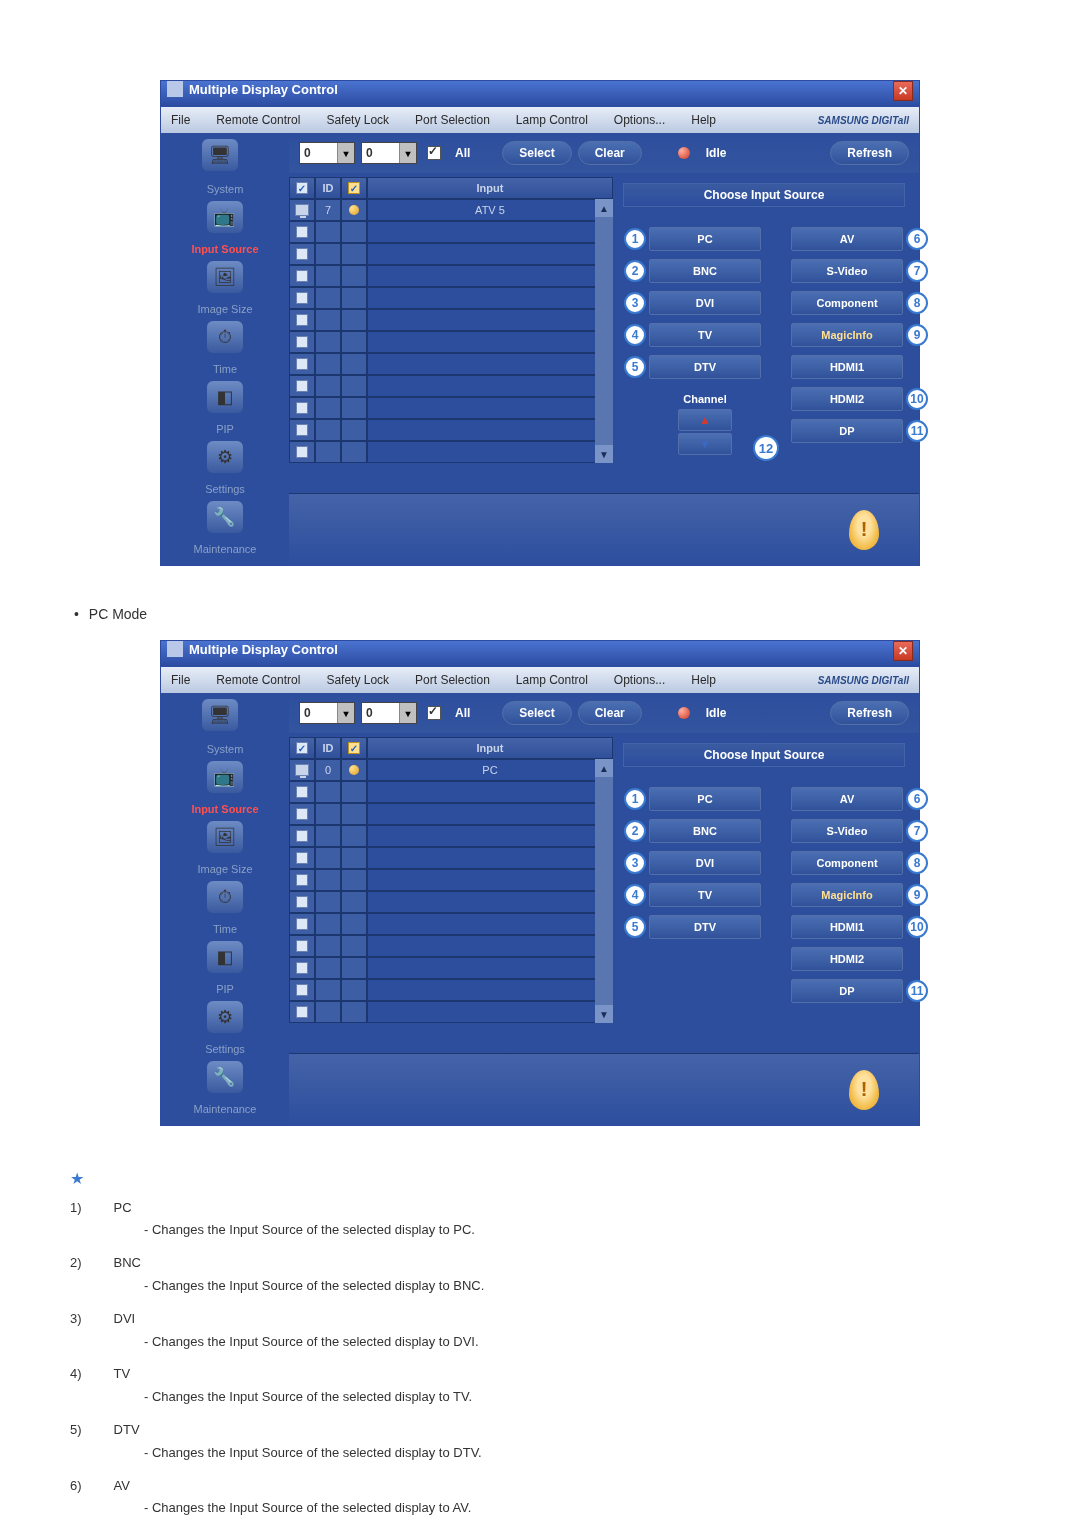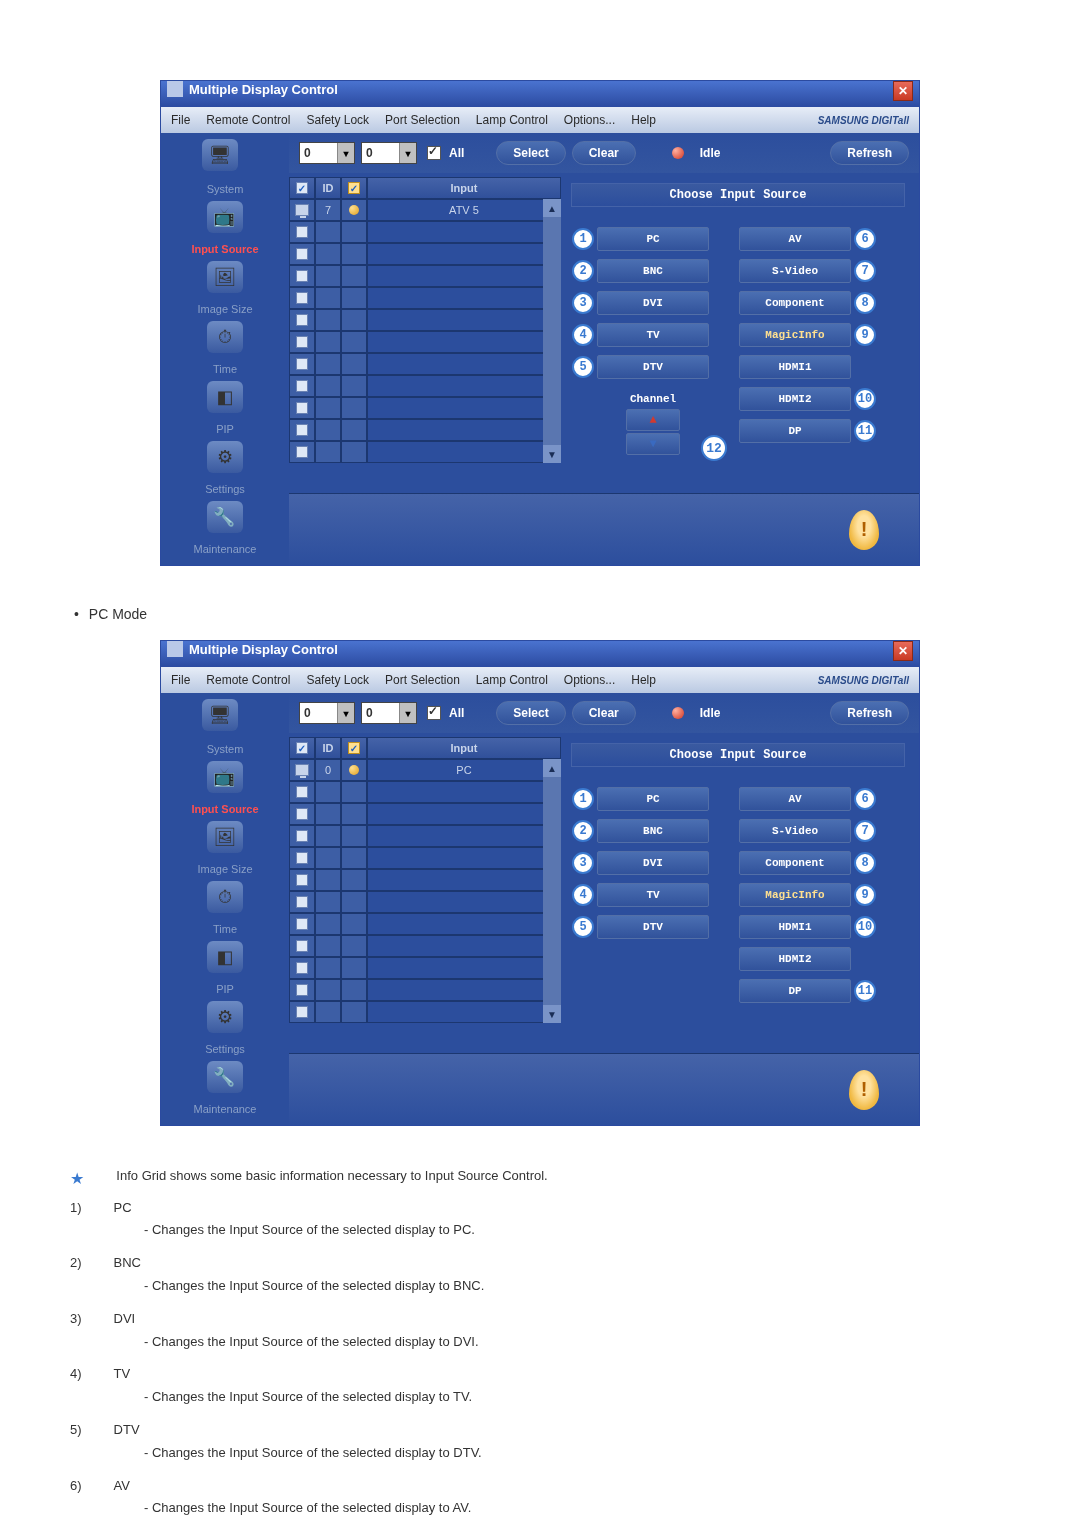--- a/index.html
+++ b/index.html
@@ -34,21 +34,21 @@
     width: 16px; height: 16px; background: #b9c8e8; display: inline-block;
   }
   .close-btn {
     width: 20px; height: 20px; background: linear-gradient(to bottom,#e86a5a,#c93a24);
     border: 1px solid #8a2a18; display:flex;align-items:center;justify-content:center;
     color:#fff;font-weight:bold;font-size:12px;line-height:1;
   }
   .menubar {
     height: 26px;
     background: linear-gradient(to bottom, #e7edf7, #bac9e2);
-    display: flex; align-items: center; gap: 16px;
+    display: flex; align-items: center; gap: 26px;
     padding: 0 10px;
     font-size: 12px; color: #2a2a2a;
     position: relative;
   }
   .menubar .brand {
     position: absolute; right: 10px; top: 50%; transform: translateY(-50%);
     font-size: 10px; font-style: italic; color: #2a4b8a; font-weight: bold;
   }
   .toolbar-row {
     height: 40px;
@@ -67,21 +67,21 @@
     background: #c0c0c0; display:flex;align-items:center;justify-content:center;
     font-size: 10px; color:#000; border-left:1px solid #888;
   }
   .check-all {
     width: 14px; height: 14px; background: #fff; border: 1px solid #555;
     display: inline-block; position: relative; margin-left: 4px;
   }
   .check-all.ck::after {
     content: "✓"; position: absolute; top: -3px; left: 0; font-size: 12px; font-weight:bold;
   }
-  .all-label { color: #fff; font-size: 12px; font-weight: bold; margin-left:2px;}
+  .all-label { color: #fff; font-size: 12px; font-weight: bold; margin-left:8px;}
   .toolbar-btn {
     height: 24px; padding: 0 16px;
     background: linear-gradient(to bottom,#4b6fb2,#31529b);
     border: 1px solid #536fa7;
     color: #fff; font-size: 12px; font-weight: bold;
     display: flex; align-items: center; justify-content:center;
     border-radius: 12px;
   }
   .idle-led {
     display: flex; align-items: center; gap: 16px; color: #fff; font-size: 12px; font-weight: bold;
@@ -104,21 +104,21 @@
   }
   .side-item.active { color: #ff5050; font-weight: bold; }
   .side-icon {
     width: 36px; height: 32px; margin: 0 auto 4px auto;
     background: linear-gradient(to bottom,#6d8bc3,#3a5aa0);
     border-radius: 6px;
     display:flex;align-items:center;justify-content:center;
   }
   .side-icon span { font-size: 18px; }
   .center-panel {
-    width: 272px;
+    width: 324px;
     padding: 4px 0 4px 0;
     position: relative;
   }
   .grid-header {
     display: flex;
     height: 22px;
     background: #2c4e9d;
   }
   .grid-header .cell-a, .grid-row .cell-a { width: 26px; }
   .grid-header .cell-b, .grid-row .cell-b { width: 26px; }
@@ -151,21 +151,20 @@
   .vscroll {
     position:absolute; right:0; top:0; width:18px; height:100%;
     background:#5a76b0; display:flex; flex-direction:column; justify-content:space-between;
   }
   .vscroll .arrow { height:18px; background:#7a94c8; display:flex;align-items:center;justify-content:center;font-size:10px;color:#1a2d55;}
   .right-panel {
     flex: 1;
     background: linear-gradient(to bottom,#2c4e9d,#2c4e9d);
     padding: 10px 14px 10px 10px;
     position: relative;
-    font-family: Liberation Mono, monospace;
   }
   .choose-header {
     height: 24px; background: linear-gradient(to bottom,#3a5aa0,#2c4e9d);
     color:#fff; font-size:12px; font-weight:bold;
     display:flex;align-items:center;justify-content:center;
     margin-bottom: 20px;
     border: 1px solid #4563a8;
   }
   .src-grid {
     display:flex; gap: 30px;
@@ -731,21 +730,20 @@
       <div class="footer-area">
         <div class="exmark">!</div>
       </div>
     </div>
   </div>
 </div>
 
 <div class="explain-list">
   <div class="star-row">
     <span class="star">★</span>
-    <span>Info Grid shows some basic information necessary to Input Source Control.</span>
   </div>
   <div class="num-row">
       <span>1)</span>
       <span>PC</span>
     </div>
   <div class="desc-row">- Changes the Input Source of the selected display to PC.</div>
   <div class="num-row">
       <span>2)</span>
       <span>BNC</span>
     </div>

